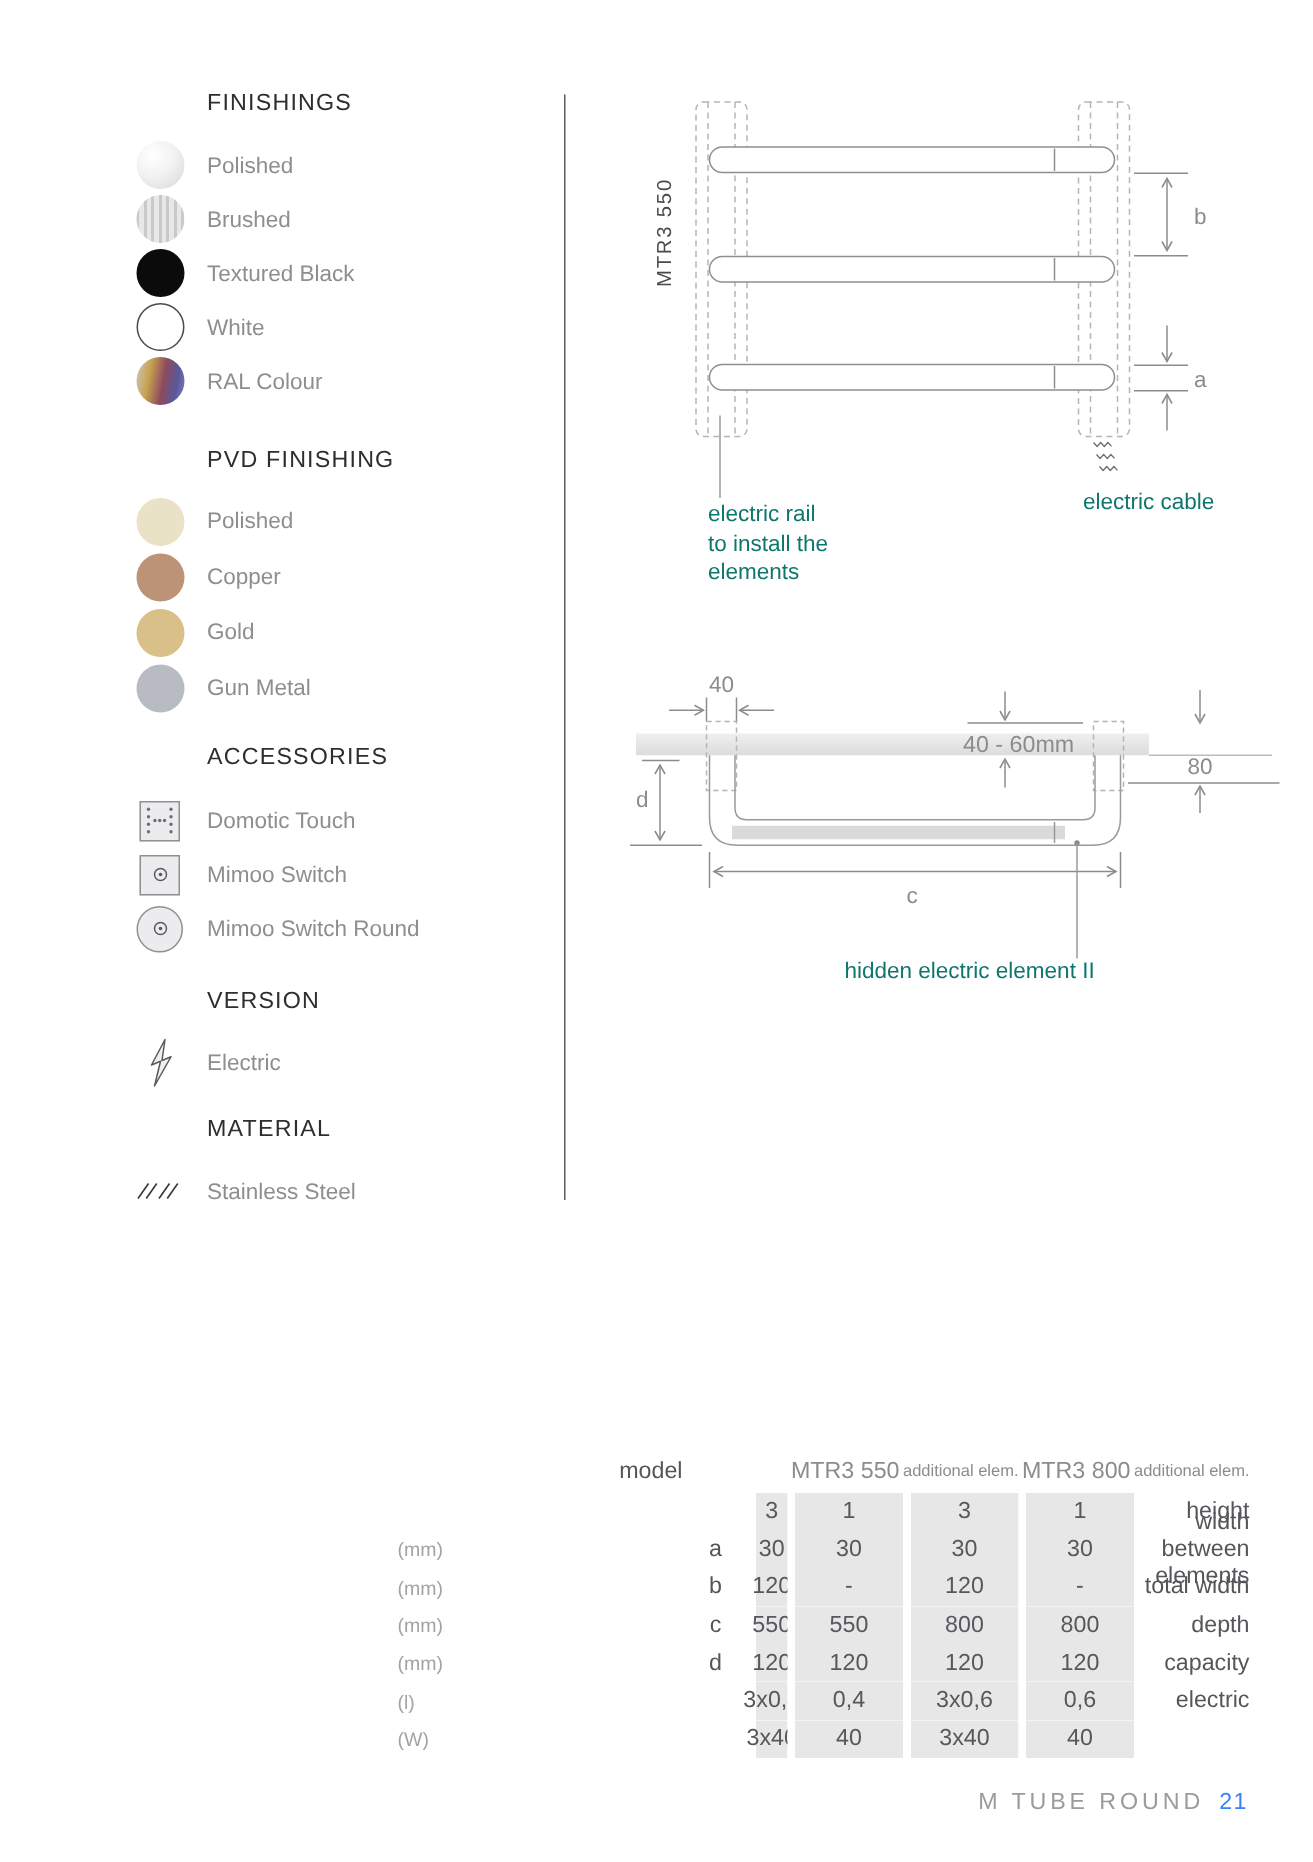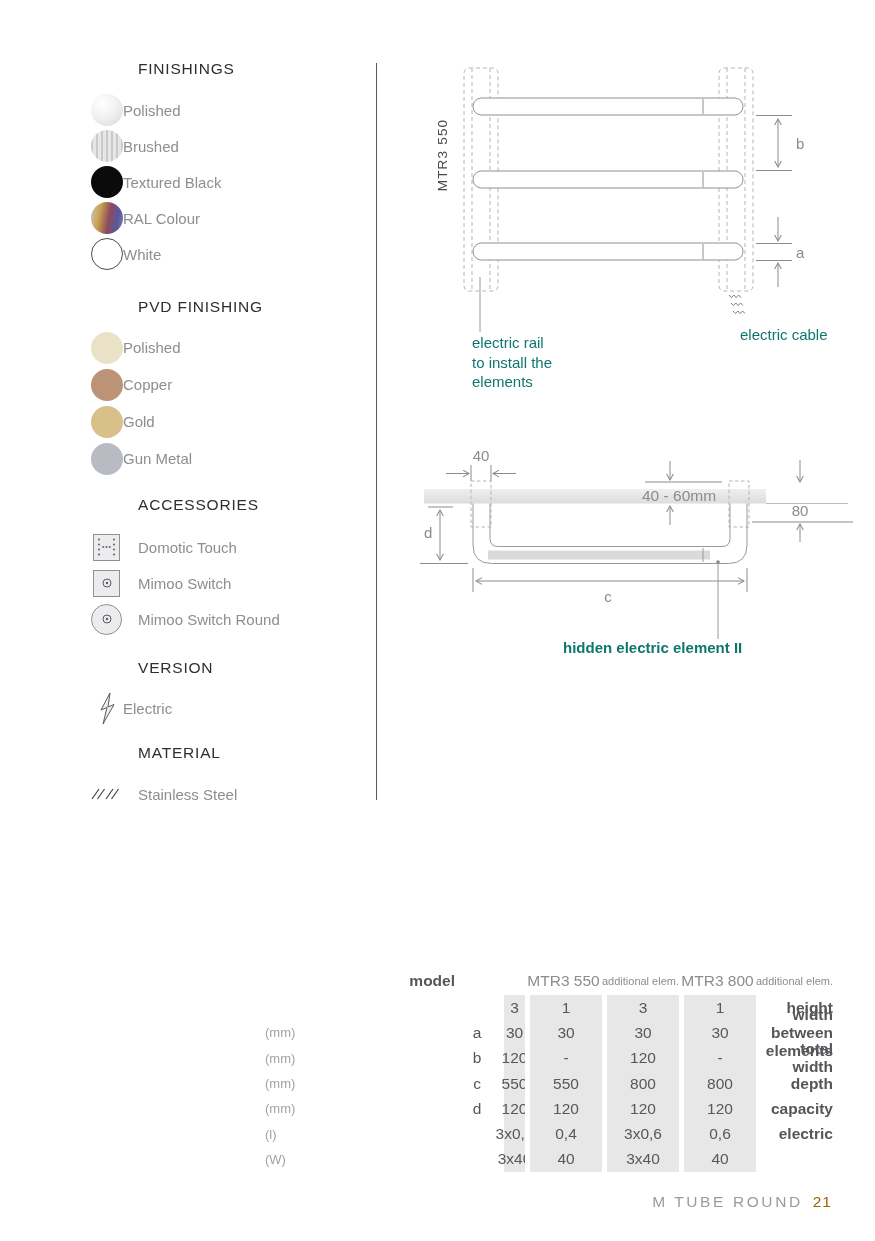--- a/index.html
+++ b/index.html
@@ -6,21 +6,21 @@
   #page{position:relative;width:875px;height:1241px;background:#fff;overflow:hidden;
         font-family:"Liberation Sans",sans-serif;-webkit-font-smoothing:antialiased;}
 
   
   .section{position:absolute;left:91px;}
   .sec-heading{margin:0 0 0 47px;font-size:15.5px;letter-spacing:.8px;color:#2e2e30;font-weight:400;}
   .rows{margin-top:14px;}
   .row{display:flex;align-items:center;height:36px;}
   .row.h37{height:37px;}
   .swatch{width:32px;height:32px;border-radius:50%;flex:0 0 32px;}
-  .row .lbl{font-size:15px;color:#8e8e90;}
+  .row .lbl{margin-left:15px;font-size:15px;color:#8e8e90;}
   .sw-polished{background:radial-gradient(circle at 35% 30%,#ffffff 0%,#f2f2f3 45%,#d7d7d9 100%);}
   .sw-brushed{background:repeating-linear-gradient(90deg,#c9c9cb 0 2px,#e7e7e8 2px 5px);}
   .sw-textured-black{background:#0b0b0b;}
   .sw-white{background:#fff;border:1.4px solid #4c4c4e;box-sizing:border-box;}
   .sw-ral{background:linear-gradient(100deg,#cfc8bf 0%,#c7a24f 28%,#8e4a5e 55%,#57599d 80%,#8a7fae 100%);}
   .sw-champagne{background:#eae2c7;}
   .sw-gold{background:#d8c088;}
   .sw-copper{background:#bc9377;}
   .sw-gunmetal{background:#b8bcc2;}
   .acc-sq{width:27px;height:27px;background:#ececee;border:1px solid #909092;box-sizing:border-box;
@@ -31,32 +31,32 @@
 
   
   .drw{position:absolute;}
   .note{position:absolute;font-size:15px;color:#0f766e;line-height:19.5px;white-space:pre-line;}
 
   
   .spec-table{position:absolute;left:258px;top:966px;display:grid;
       grid-template-columns:197px 44px 26px 77px 77px 77px 77px;
       grid-template-rows:29px repeat(7,25.3px);font-size:15.5px;color:#55565a;}
   .spec-table>div{display:flex;align-items:center;}
-  .tl{justify-content:flex-end;text-align:right;font-weight:bold;}
+  .tl{justify-content:flex-end;text-align:right;}
   .tu{font-size:13px;color:#a3a3a6;padding-left:7px;}
   .tx{justify-content:center;}
   .th{justify-content:center;color:#8c8c8e;white-space:nowrap;}
   .th.small{font-size:11px;}
   .v{background:#e7e7e8;border-left:5px solid #fff;background-clip:padding-box;
      justify-content:center;color:#57585c;}
 
   
   .footer{position:absolute;left:580px;top:1193px;width:252px;text-align:right;font-size:15.5px;}
   .footer .ft{color:#9b9b9d;letter-spacing:2.6px;}
-  .footer .pg{color:#a16207;margin-left:10px;letter-spacing:1px;}
+  .footer .pg{color:#3b82f6;margin-left:10px;letter-spacing:1px;}
 </style>
 </head>
 <body>
 
 <div id="page">
 
   <div class="section" style="top:60px;">
     <h3 class="sec-heading">FINISHINGS</h3>
     <div class="rows">
       <div class="row">
@@ -65,26 +65,26 @@
       </div>
       <div class="row">
         <span class="swatch sw-brushed"></span>
         <span class="lbl">Brushed</span>
       </div>
       <div class="row">
         <span class="swatch sw-textured-black"></span>
         <span class="lbl">Textured Black</span>
       </div>
       <div class="row">
+        <span class="swatch sw-white"></span>
+        <span class="lbl">White</span>
+      </div>
+      <div class="row">
         <span class="swatch sw-ral"></span>
         <span class="lbl">RAL Colour</span>
-      </div>
-      <div class="row">
-        <span class="swatch sw-white"></span>
-        <span class="lbl">White</span>
       </div>
     </div>
   </div>
 
   <div class="section" style="top:298px;">
     <h3 class="sec-heading">PVD FINISHING</h3>
     <div class="rows" style="margin-top:13px;">
       <div class="row h37">
         <span class="swatch sw-champagne"></span>
         <span class="lbl">Polished</span>
@@ -233,21 +233,21 @@
       <path d="M301,248 l2.4,2.6 l2.4,-2.6 l2.4,2.6 l2.4,-2.6 l2.4,2.6"></path>
       <path d="M303,256 l2.4,2.6 l2.4,-2.6 l2.4,2.6 l2.4,-2.6 l2.4,2.6"></path>
     </g>
 
     <line x1="50" y1="222" x2="50" y2="277" stroke="#9a9a9c" stroke-width="1"></line>
   </svg>
 
   <div class="note" style="left:472px;top:333px;width:120px;">electric rail
 to install the
 elements</div>
-  <div class="note" style="left:740px;top:325px;width:130px;">electric cable</div>
+  <div class="note" style="left:722px;top:325px;width:130px;">electric cable</div>
 
   <svg class="drw" style="left:420px;top:445px;" width="445" height="225" viewBox="0 0 445 225">
     <defs>
       <marker id="arr2" viewBox="0 0 10 10" refX="8.5" refY="5" markerWidth="8" markerHeight="8" orient="auto-start-reverse">
         <path d="M1,0.8 L8.5,5 L1,9.2" fill="none" stroke="#8c8c8e" stroke-width="1.3"></path>
       </marker>
       <linearGradient id="wallgrad" x1="0" y1="0" x2="0" y2="1">
         <stop offset="0" stop-color="#efeff0"></stop>
           <stop offset="1" stop-color="#dcdcde"></stop>
       </linearGradient>
@@ -300,21 +300,21 @@
       <line x1="53" y1="123" x2="53" y2="147"></line>
       <line x1="327" y1="123" x2="327" y2="147"></line>
       <line x1="56" y1="136" x2="324" y2="136" marker-start="url(#arr2)" marker-end="url(#arr2)"></line>
     </g>
     <text x="188" y="157" text-anchor="middle" font-size="15" fill="#8c8c8e">c</text>
 
     <circle cx="298" cy="117" r="1.8" fill="#8a8a8c"></circle>
     <line x1="298" y1="117" x2="298" y2="194" stroke="#9a9a9c" stroke-width="1"></line>
   </svg>
 
-  <div class="note" style="left:563px;top:638px;width:210px;font-weight:bold;">hidden electric element II</div>
+  <div class="note" style="left:563px;top:638px;width:210px;">hidden electric element II</div>
 
   <div class="spec-table">
 
     <div class="tl">model</div>
     <div></div>
       <div></div>
     <div class="th">MTR3 550</div>
     <div class="th small">additional elem.</div>
     <div class="th">MTR3 800</div>
     <div class="th small">additional elem.</div>

